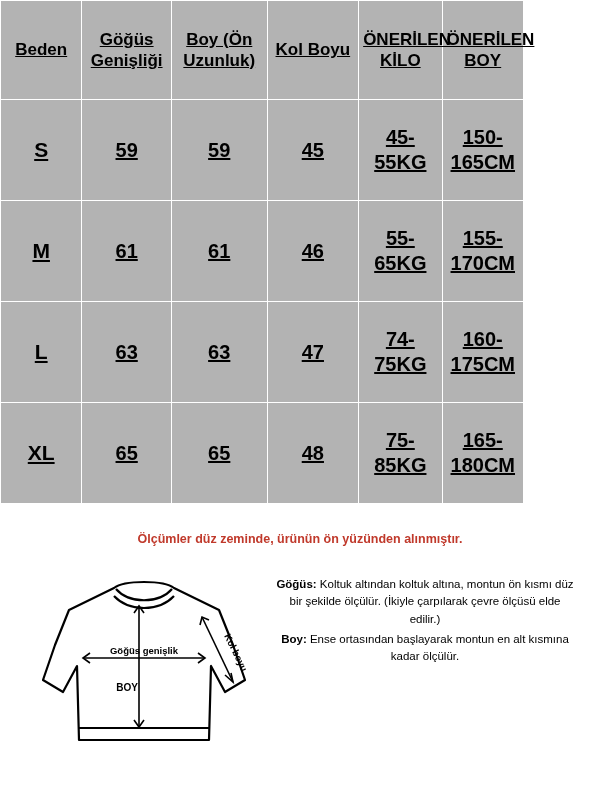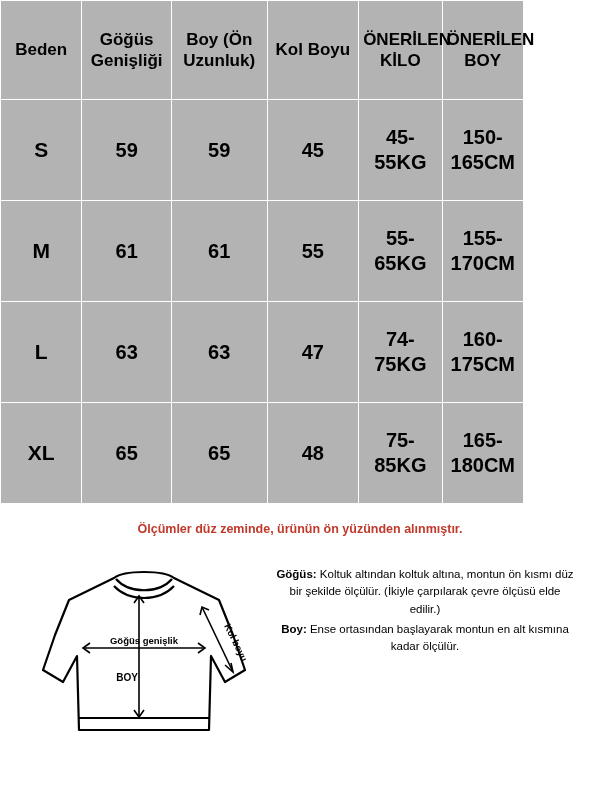--- a/index.html
+++ b/index.html
@@ -19,20 +19,21 @@
     width: 600px;
     height: 800px;
     box-sizing: border-box;
   }
 
   
   table.size-table {
     border-collapse: collapse;
     width: 524px;
     table-layout: fixed;
+    text-decoration: underline;
   }
   table.size-table td,
   table.size-table th {
     border: 1px solid #ffffff;
     background: #b3b3b3;
     text-align: center;
     vertical-align: middle;
     font-weight: bold;
     color: #000000;
     padding: 0;
@@ -62,21 +63,21 @@
     white-space: pre-line;
   }
 
   
   .note {
     text-align: center;
     color: #c0392b;
     font-weight: bold;
     font-size: 12.5px;
     line-height: 1.45;
-    margin-top: 16px;
+    margin-top: 26px;
   }
   .note div { white-space: nowrap; }
 
   
   .bottom {
     display: flex;
     align-items: flex-start;
     margin-top: 14px;
     padding: 0 14px;
   }
@@ -172,21 +173,21 @@
         <td class="size-cell">
             <span class="cellwrap">M</span>
           </td>
         <td>
             <span class="cellwrap">61</span>
           </td>
         <td>
             <span class="cellwrap">61</span>
           </td>
         <td>
-            <span class="cellwrap">55</span>
+            <span class="cellwrap">46</span>
           </td>
         <td>
             <span class="cellwrap">55-
 65KG</span>
           </td>
         <td>
             <span class="cellwrap">155-
 170CM</span>
           </td>
       </tr>

